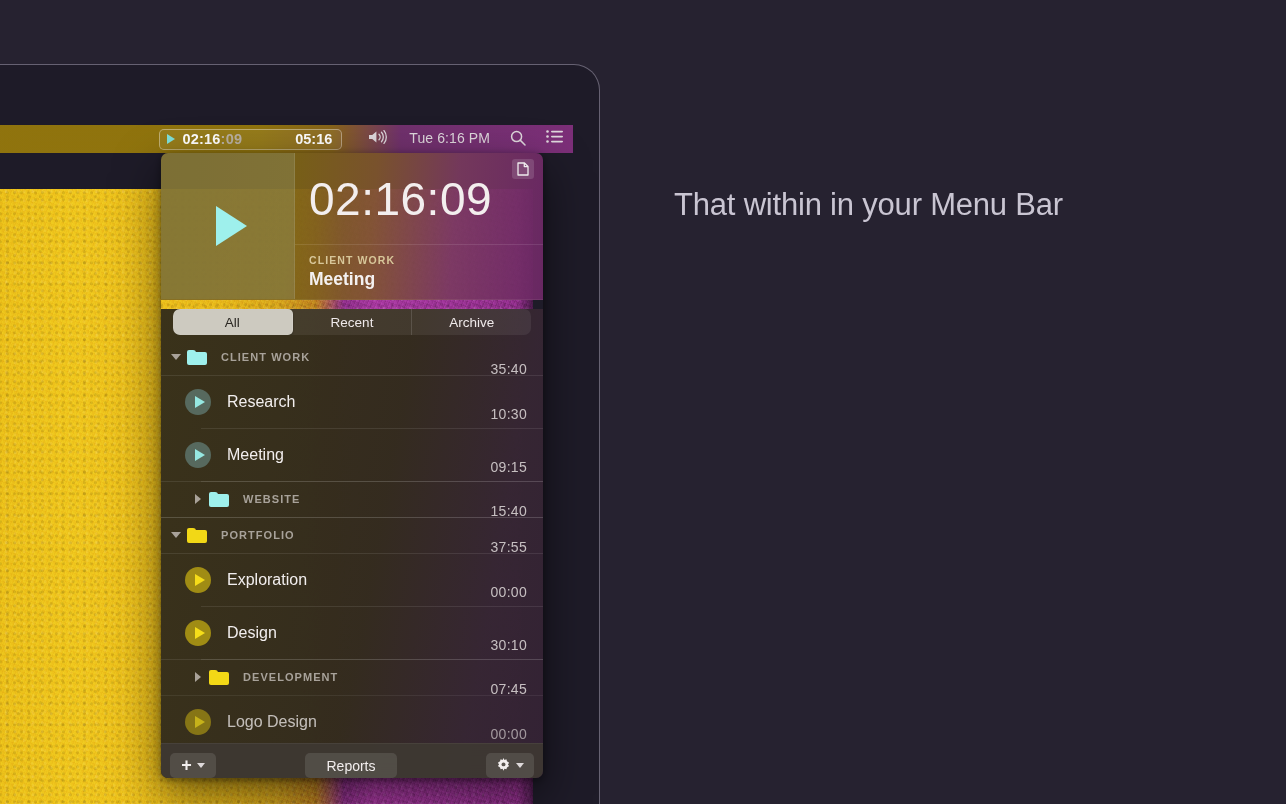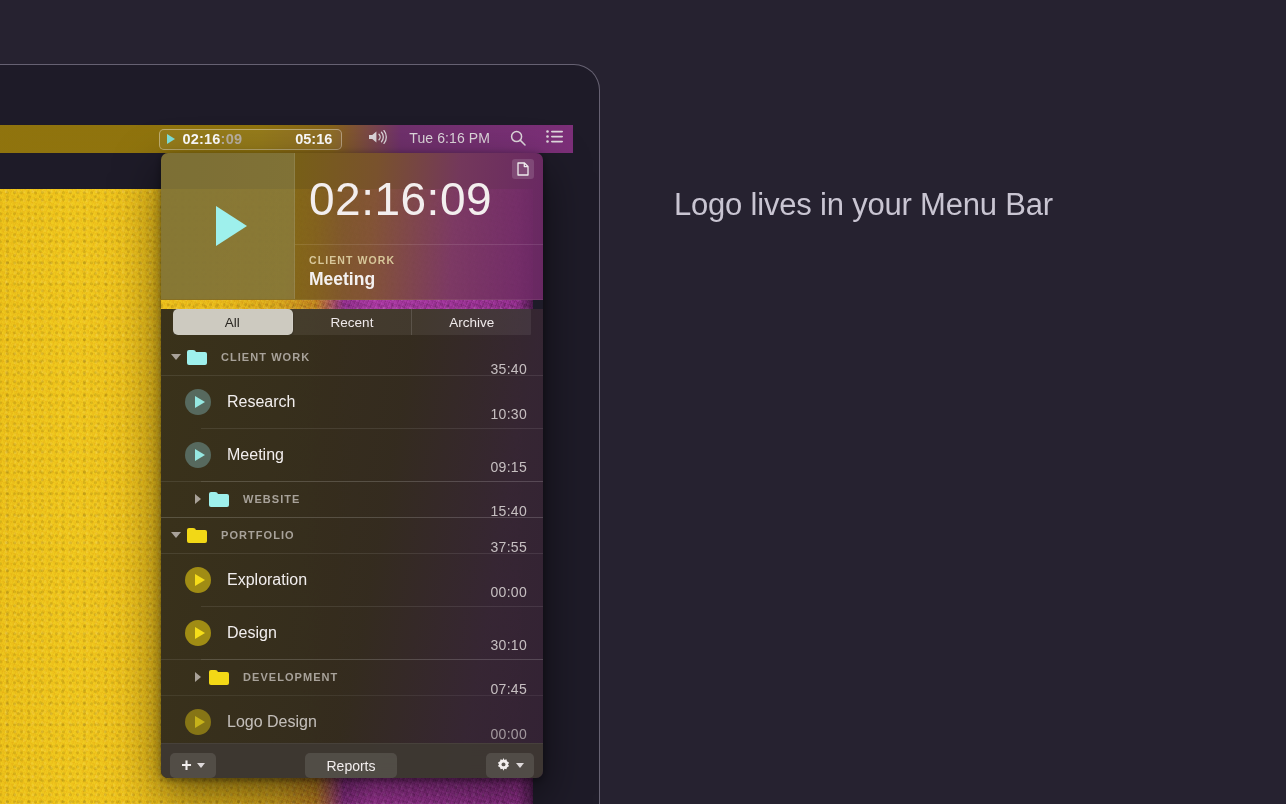--- a/index.html
+++ b/index.html
@@ -254,21 +254,21 @@
     position: relative;
     height: 478px;
     background: rgba(44,38,30,0.90);
     background-image: linear-gradient(100deg, rgba(58,50,26,0.94) 0%, rgba(52,44,30,0.94) 55%, rgba(54,38,52,0.94) 82%, rgba(52,34,54,0.94) 100%);
   }
 
   .seg {
     margin: 9px 12px 4px 12px;
     height: 26px;
     display: flex;
-    border-radius: 1px;
+    border-radius: 7px;
     overflow: hidden;
     background: rgba(255,255,255,0.07);
   }
   .seg-btn {
     flex: 1;
     display: flex; align-items: center; justify-content: center;
     font-size: 13.5px;
     color: #efe9ea;
     cursor: pointer;
     border-right: 1px solid rgba(255,255,255,0.13);
@@ -624,17 +624,17 @@
           </svg>
           <span class="chev"></span>
         </div>
       </div>
 
     </div>
   </div>
 
   <div class="copy">
     <p>
-      <span>Logo lives in your Menu Bar</span><br>
+      <span>That within in your Menu Bar</span><br>
     </p>
   </div>
 
 </div>
 
 </body></html>

